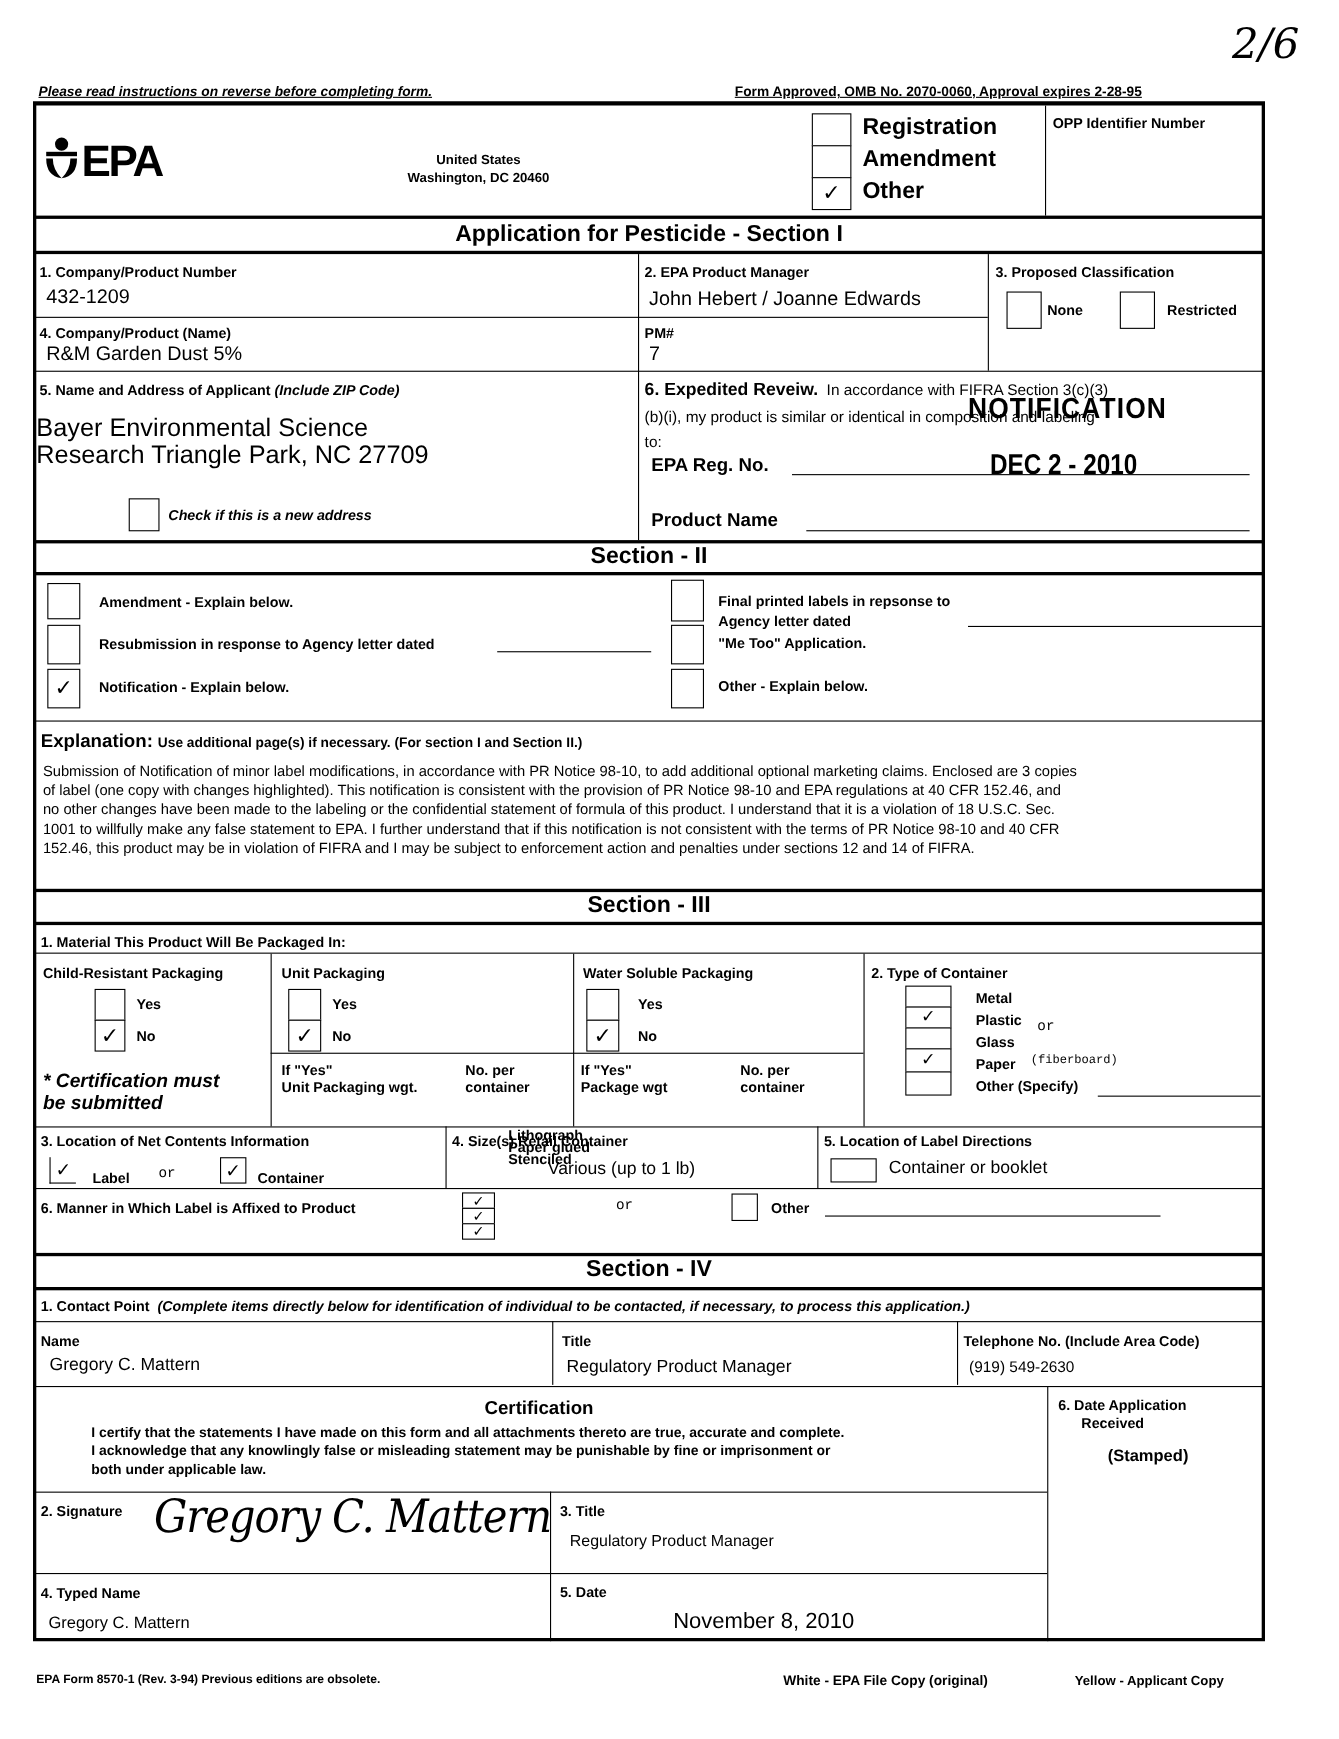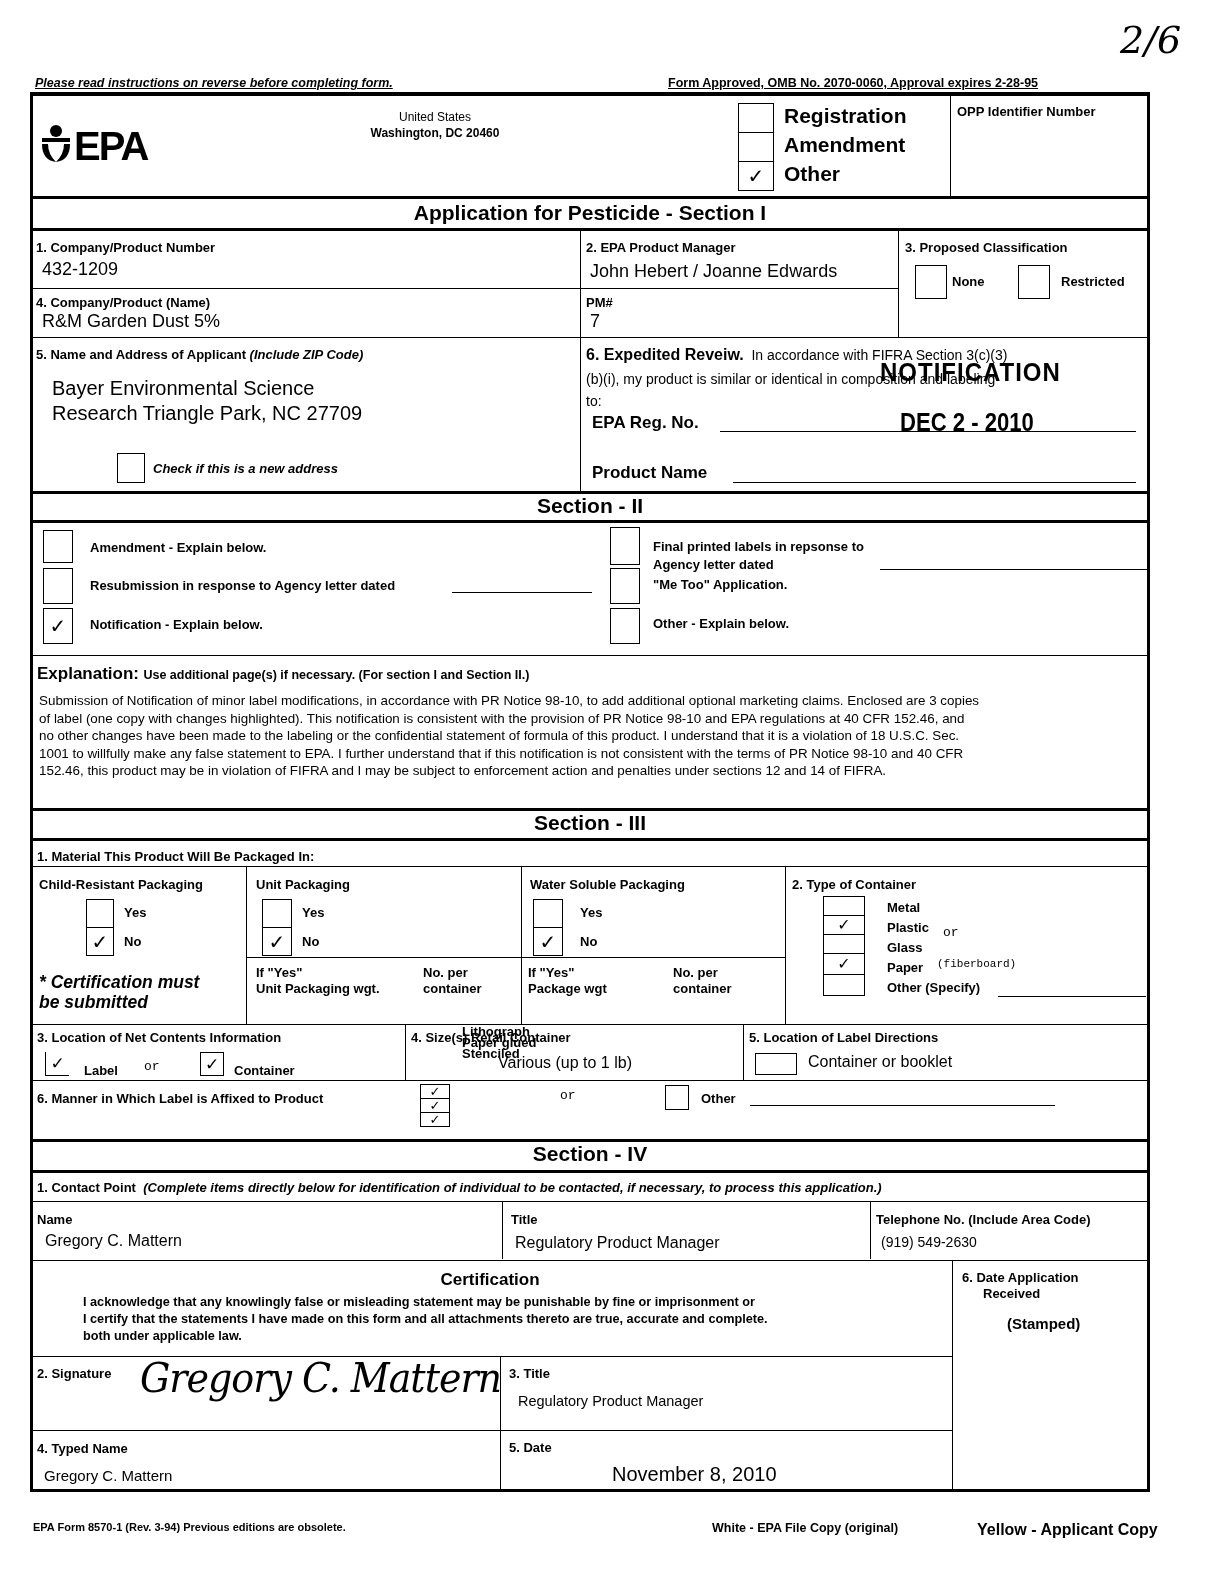--- a/index.html
+++ b/index.html
@@ -31,21 +31,21 @@
 <div class="abs" style="left:40px;top:120px;">
   <svg width="140" height="50" viewBox="0 0 140 50">
     <circle cx="16" cy="11" r="6" fill="#000"></circle>
     <path d="M2 18 H30 V22 H2Z" fill="#000"></path>
     <path d="M2 24 Q2 40 16 42 Q8 34 8 24Z" fill="#000"></path>
     <path d="M30 24 Q30 40 16 42 Q24 34 24 24Z" fill="#000"></path>
     <text x="34" y="40" font-family="Liberation Sans, sans-serif" font-weight="bold" font-size="40" letter-spacing="-2" fill="#000">EPA</text>
   </svg>
 </div>
 <div class="abs" style="left:240px;top:110px;width:390px;text-align:center;">
-  <div style="font-size:12px;font-weight:normal;">United States</div>
+  <div style="font-size:12px;font-weight:bold;margin-top:28px;">United States</div>
   <div style="font-size:12px;font-weight:bold;margin-top:2px;">Washington, DC 20460</div>
 </div>
 <div class="box chk" style="left:738px;top:103px;width:36px;height:30px;"></div>
 <div class="box chk" style="left:738px;top:132px;width:36px;height:30px;"></div>
 <div class="box chk" style="left:738px;top:161px;width:36px;height:30px;">✓</div>
 <div class="abs b" style="left:784px;top:104px;font-size:21px;">Registration</div>
 <div class="abs b" style="left:784px;top:133px;font-size:21px;">Amendment</div>
 <div class="abs b" style="left:784px;top:162px;font-size:21px;">Other</div>
 <div class="vline" style="left:950px;top:96px;height:100px;"></div>
 <div class="lbl" style="left:957px;top:104px;">OPP Identifier Number</div>
@@ -69,21 +69,21 @@
 <div class="lbl" style="left:952px;top:274px;">None</div>
 <div class="box" style="left:1018px;top:265px;width:32px;height:34px;"></div>
 <div class="lbl" style="left:1061px;top:274px;">Restricted</div>
 
 <div class="lbl" style="left:36px;top:295px;">4. Company/Product (Name)</div>
 <div class="val" style="left:42px;top:311px;">R&amp;M Garden Dust 5%</div>
 <div class="lbl" style="left:586px;top:295px;">PM#</div>
 <div class="val" style="left:590px;top:311px;">7</div>
 
 <div class="lbl" style="left:36px;top:347px;"><span>5. Name and Address of Applicant</span> <span class="i">(Include ZIP Code)</span></div>
-<div class="abs" style="left:52px;top:376px;font-size:20px;line-height:25px;">
+<div class="abs" style="left:33px;top:376px;font-size:23px;line-height:25px;">
   <div>Bayer Environmental Science</div>
   <div>Research Triangle Park, NC 27709</div>
 </div>
 <div class="box" style="left:117px;top:453px;width:28px;height:30px;"></div>
 <div class="lbl i" style="left:153px;top:461px;">Check if this is a new address</div>
 
 <div class="abs" style="left:586px;top:346px;font-size:14px;white-space:nowrap;"><b style="font-size:16px;">6. Expedited Reveiw.</b>&nbsp; <span>In accordance with FIFRA Section 3(c)(3)</span></div>
 <div class="abs" style="left:586px;top:371px;font-size:14px;white-space:nowrap;">(b)(i), my product is similar or identical in composition and labeling</div>
 <div class="abs" style="left:586px;top:393px;font-size:14px;">to:</div>
 <div class="abs b" style="left:880px;top:358px;font-size:24px;letter-spacing:1px;transform:scaleY(1.1);">NOTIFICATION</div>
@@ -222,22 +222,22 @@
 <div class="abs" style="left:45px;top:1232px;font-size:16px;">Gregory C. Mattern</div>
 <div class="lbl" style="left:511px;top:1212px;">Title</div>
 <div class="abs" style="left:515px;top:1234px;font-size:16px;">Regulatory Product Manager</div>
 <div class="lbl" style="left:876px;top:1212px;">Telephone No. (Include Area Code)</div>
 <div class="abs" style="left:881px;top:1234px;font-size:14px;">(919) 549-2630</div>
 
 <div class="hline" style="left:30px;top:1260px;width:1120px;"></div>
 <div class="vline" style="left:952px;top:1260px;height:232px;"></div>
 <div class="abs b" style="left:30px;top:1270px;width:920px;text-align:center;font-size:17px;">Certification</div>
 <div class="abs b" style="left:83px;top:1294px;font-size:12.7px;line-height:17px;white-space:nowrap;">
+  <div>I certify that the statements I have made on this form and all attachments thereto are true, accurate and complete.</div>
   <div>I acknowledge that any knowlingly false or misleading statement may be punishable by fine or imprisonment or</div>
-  <div>I certify that the statements I have made on this form and all attachments thereto are true, accurate and complete.</div>
   <div>both under applicable law.</div>
 </div>
 <div class="hline" style="left:30px;top:1356px;width:922px;"></div>
 <div class="vline" style="left:500px;top:1356px;height:136px;"></div>
 <div class="lbl" style="left:37px;top:1366px;">2. Signature</div>
 <div class="abs i" style="left:140px;top:1356px;font-size:38px;font-family:'DejaVu Serif',serif;letter-spacing:-1px;transform:scaleY(1.1);">Gregory C. Mattern</div>
 <div class="lbl" style="left:509px;top:1366px;">3. Title</div>
 <div class="abs" style="left:518px;top:1393px;font-size:14.5px;">Regulatory Product Manager</div>
 
 <div class="hline" style="left:30px;top:1430px;width:922px;"></div>
@@ -246,13 +246,13 @@
 <div class="lbl" style="left:509px;top:1440px;">5. Date</div>
 <div class="abs" style="left:612px;top:1463px;font-size:20px;">November 8, 2010</div>
 
 <div class="lbl" style="left:962px;top:1270px;">6. Date Application</div>
 <div class="lbl" style="left:983px;top:1286px;">Received</div>
 <div class="abs b" style="left:1007px;top:1315px;font-size:15px;">(Stamped)</div>
 <div class="abs" style="left:956px;top:1340px;width:190px;height:148px;"></div>
 
 <div class="abs b" style="left:33px;top:1521px;font-size:11px;">EPA Form 8570-1 (Rev. 3-94) Previous editions are obsolete.</div>
 <div class="abs b" style="left:712px;top:1521px;font-size:12.5px;">White - EPA File Copy  (original)</div>
-<div class="abs b" style="left:977px;top:1521px;font-size:16px;">Yellow - Applicant Copy</div>
+<div class="abs b" style="left:977px;top:1521px;font-size:12px;">Yellow - Applicant Copy</div>
 
 </body></html>

